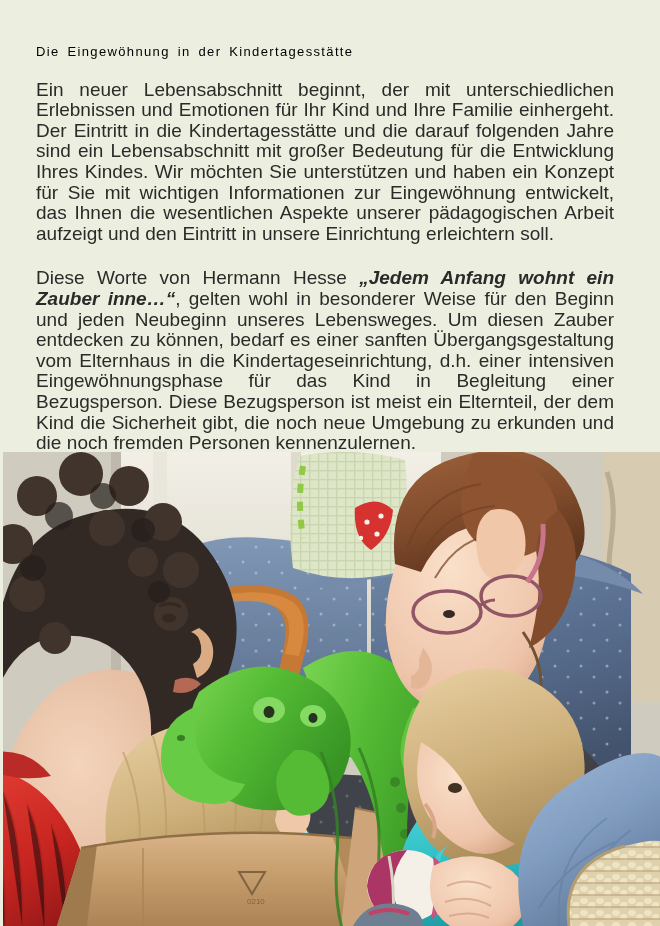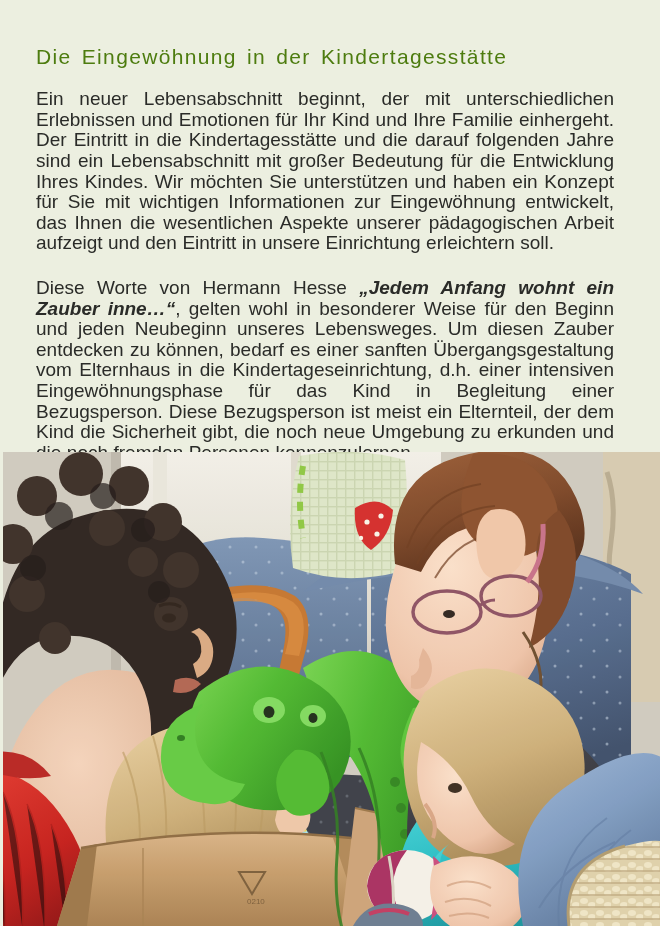--- a/index.html
+++ b/index.html
@@ -21,22 +21,22 @@
   }
 
   
   .text-area {
     position: absolute;
     left: 36px;
     top: 44px;
     width: 578px;
   }
   .doc-title {
-    font-size: 21px;
-    color: #4d7c0f;
+    font-size: 13px;
+    color: #000000;
     letter-spacing: 1.35px;
     word-spacing: 3px;
     margin: 0 0 20px 0;
     font-weight: 400;
     line-height: 1.2;
   }
   .para {
     font-size: 19px;
     line-height: 20.6px;
     color: #2a2b28;

